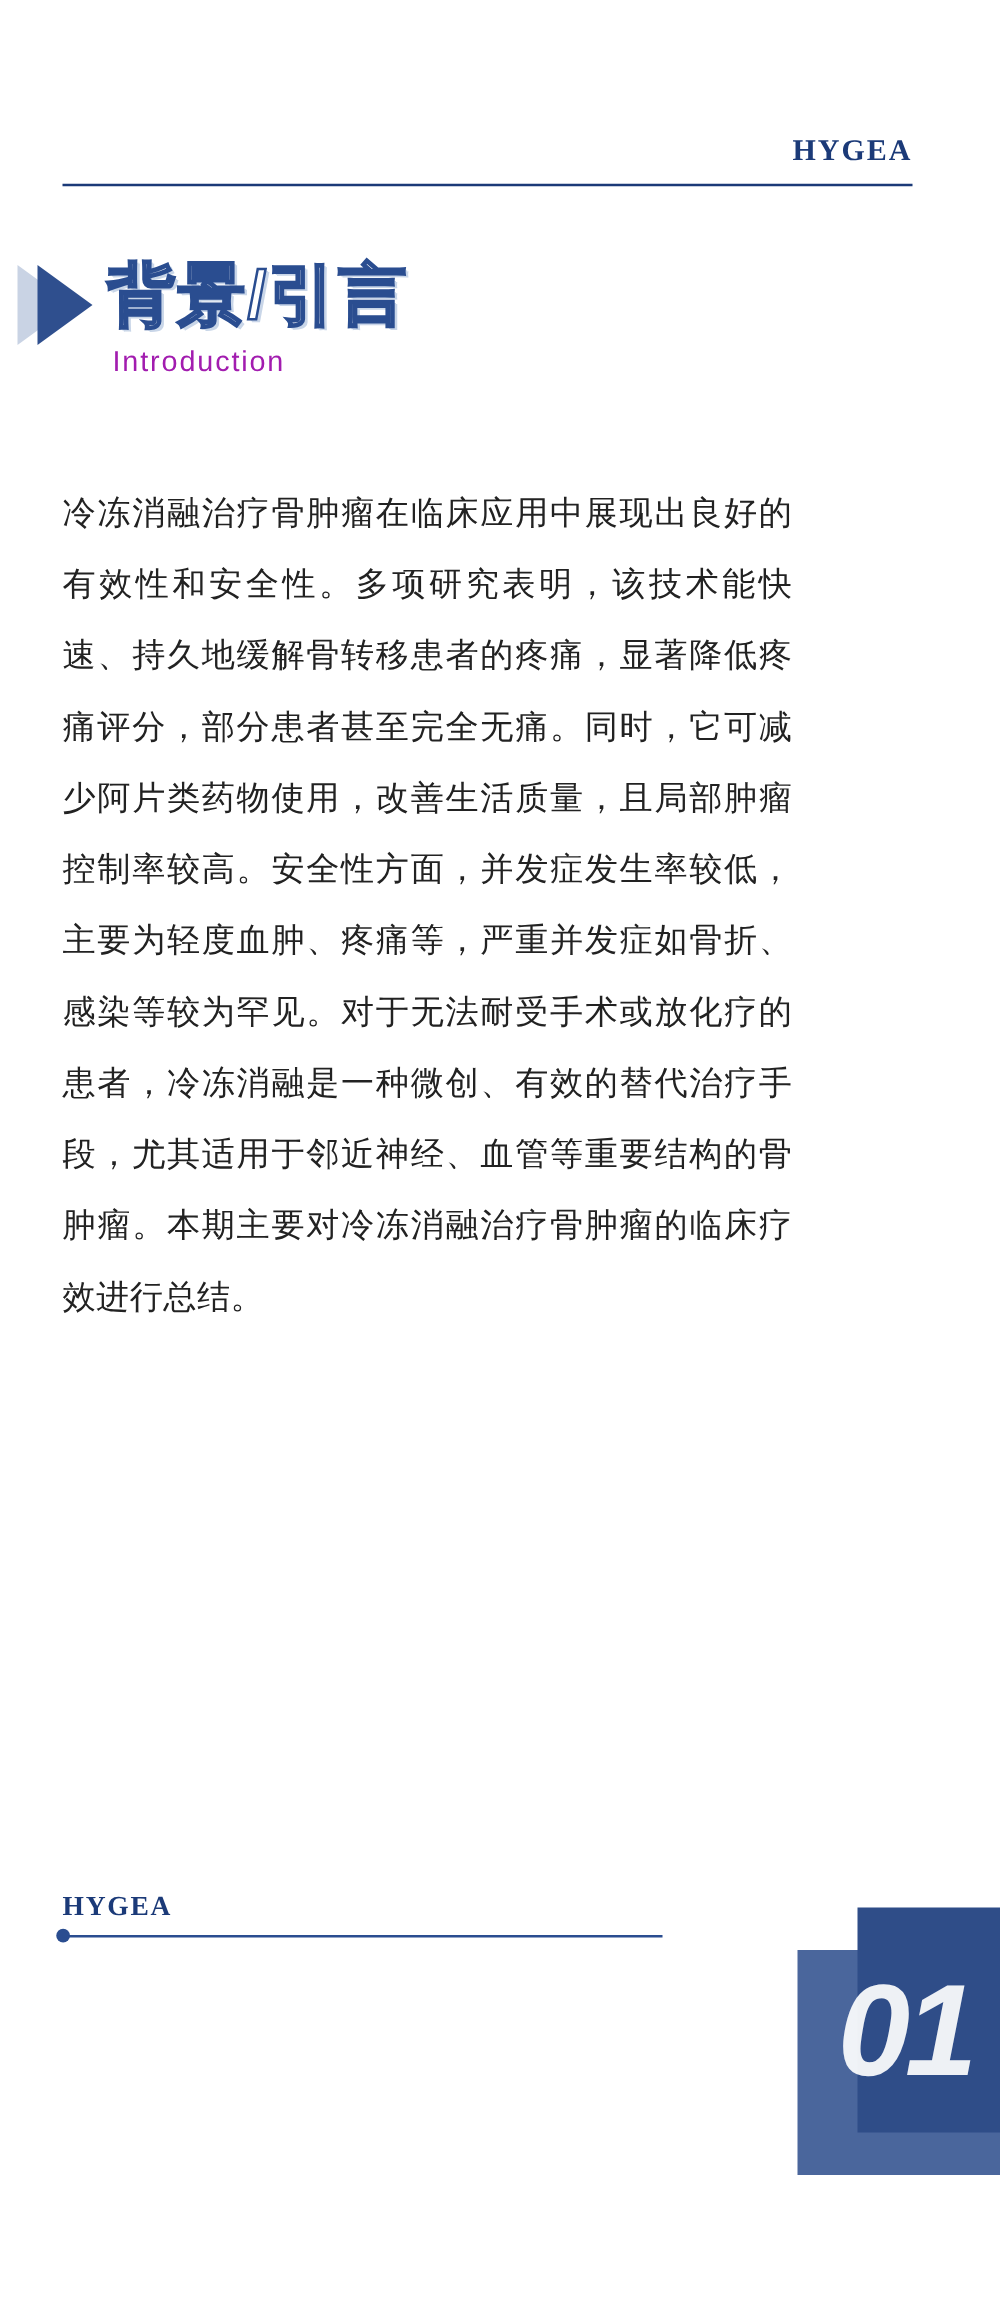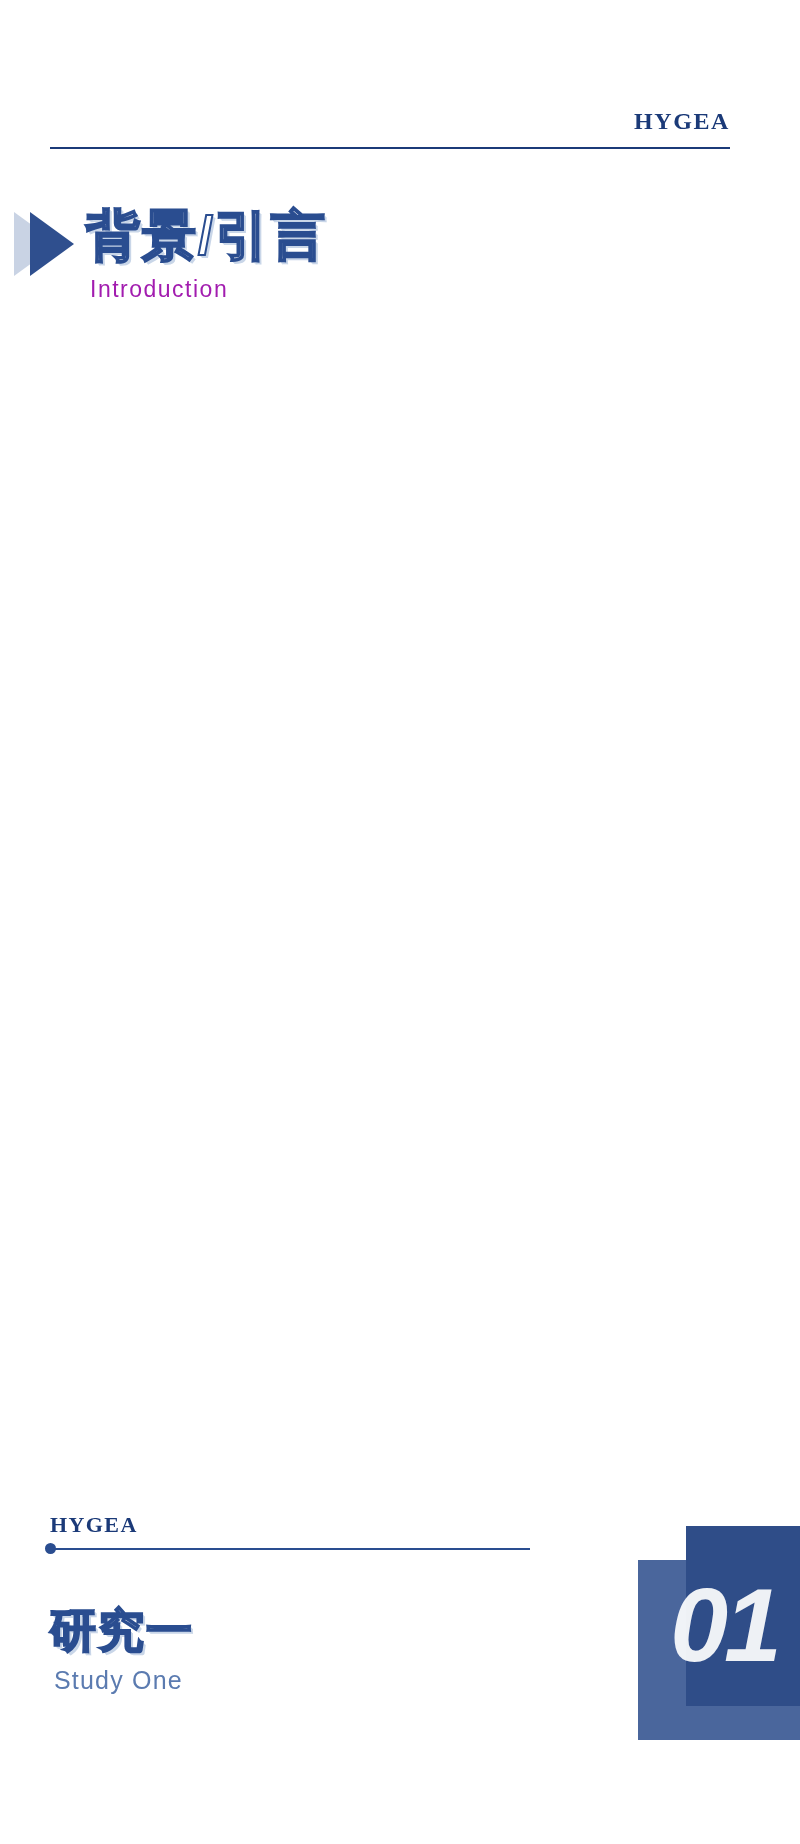--- a/index.html
+++ b/index.html
@@ -232,29 +232,26 @@
 
   <div class="section-title-block">
     <div class="arrow-mark">
       <span class="tri tri-back"></span>
       <span class="tri tri-front"></span>
     </div>
     <div class="section-cn">背景/引言</div>
     <div class="section-en">Introduction</div>
   </div>
 
+  <div class="body-text">冷冻消融治疗骨肿瘤在临床应用中展现出良好的有效性和安全性。多项研究表明，该技术能快速、持久地缓解骨转移患者的疼痛，显著降低疼痛评分，部分患者甚至完全无痛。同时，它可减少阿片类药物使用，改善生活质量，且局部肿瘤控制率较高。安全性方面，并发症发生率较低，主要为轻度血肿、疼痛等，严重并发症如骨折、感染等较为罕见。对于无法耐受手术或放化疗的患者，冷冻消融是一种微创、有效的替代治疗手段，尤其适用于邻近神经、血管等重要结构的骨肿瘤。本期主要对冷冻消融治疗骨肿瘤的临床疗效进行总结。</div>
 
   <div class="footer-brand">HYGEA</div>
   <div class="footer-dot"></div>
   <div class="footer-rule"></div>
 
   <div class="deco-block">
     <div class="deco-sq-light"></div>
     <div class="deco-sq-dark"></div>
     <div class="deco-num">01</div>
   </div>
 
-  <div class="bottom-title-block">
-    <div class="bottom-cn">研究一</div>
-    <div class="bottom-en">Study One</div>
-  </div>
 
 </div>
 
 </body></html>

